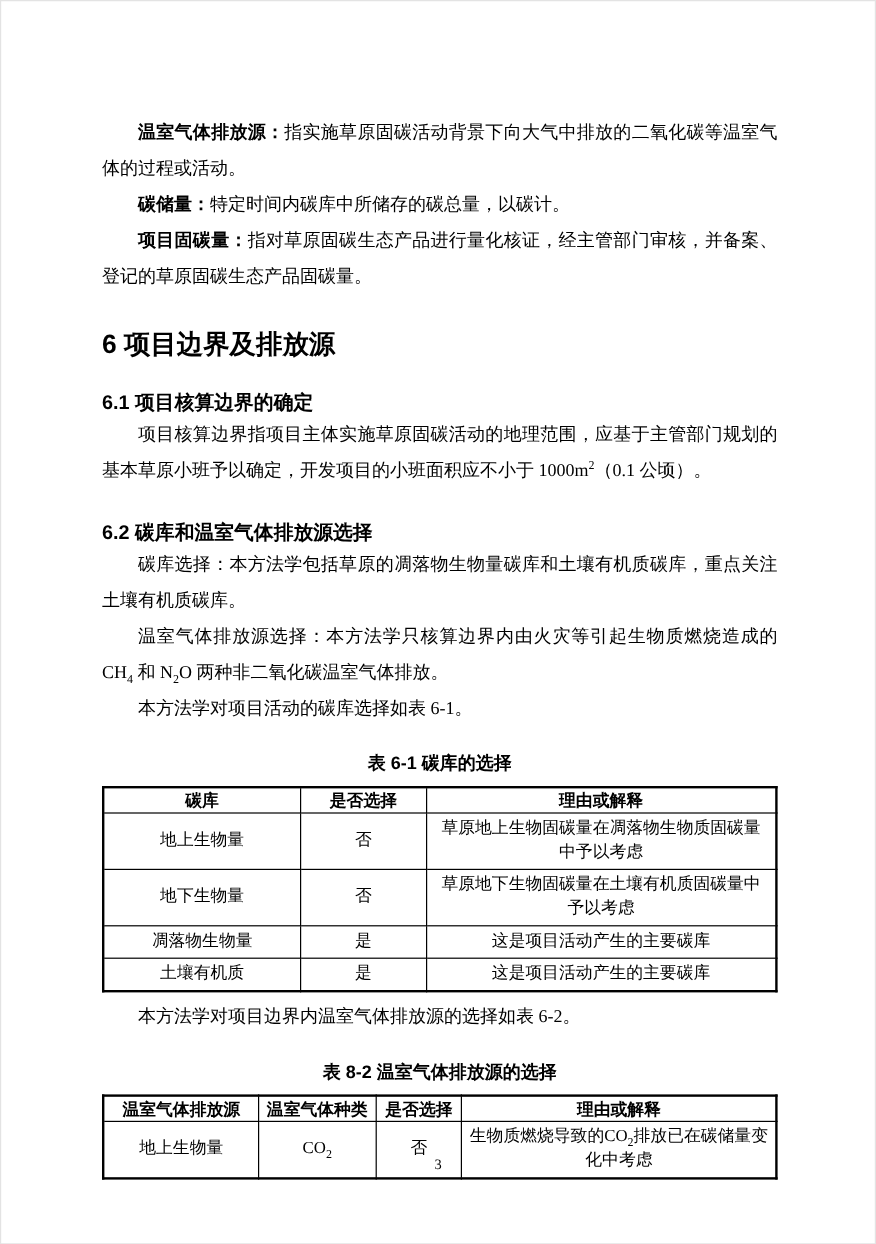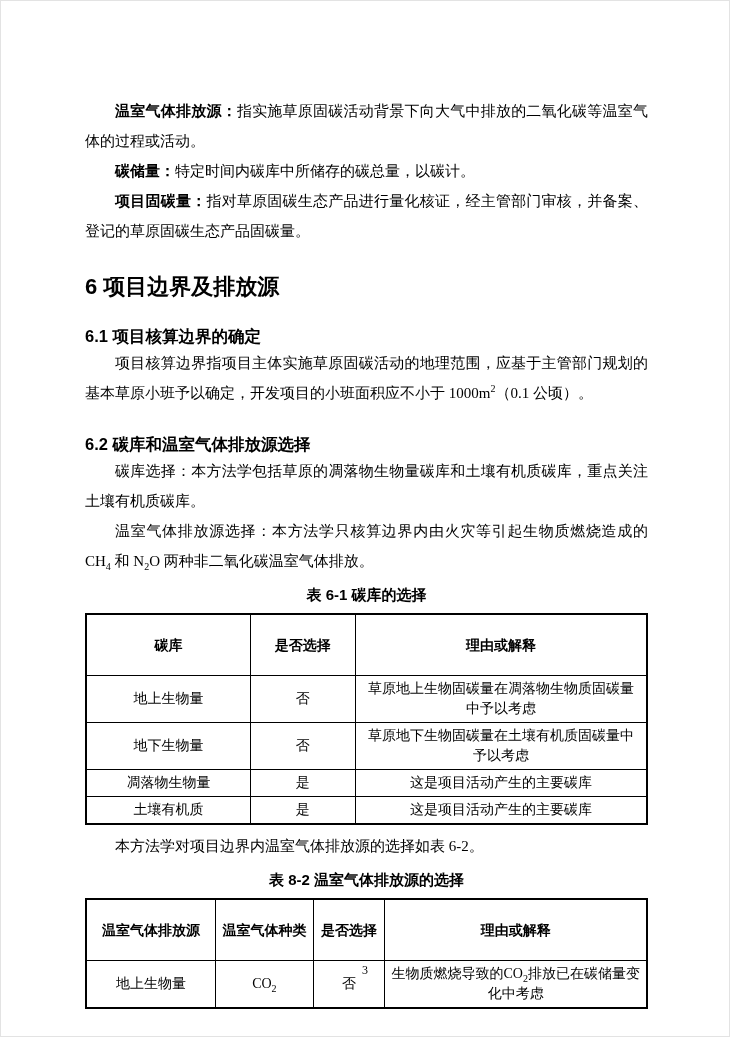--- a/index.html
+++ b/index.html
@@ -39,39 +39,39 @@
     font-size: 16.5px;
     line-height: 24px;
     font-weight: bold;
     font-family: "Liberation Sans", "DejaVu Sans", sans-serif;
   }
   .mt16 { margin-top: 16px; }
   .mt12 { margin-top: 12px; }
   sub { font-size: 10px; line-height: 0; }
   sup { font-size: 10px; line-height: 0; }
   .tbl-caption {
-    margin: 8px 0 7px 0;
+    margin: 20px 0 7px 0;
     font-size: 15px;
     line-height: 22px;
     font-weight: bold;
     font-family: "Liberation Sans", "DejaVu Sans", sans-serif;
     text-align: center;
   }
   table {
     width: 563px;
     border-collapse: collapse;
     table-layout: fixed;
     font-size: 14px;
   }
   table, th, td { border: 1px solid #000; }
   table { border-width: 2px; }
   th {
     font-family: "Liberation Sans", "DejaVu Sans", sans-serif;
     font-weight: bold;
-    padding: 20px 4px;
+    padding: 0 4px;
     line-height: 20px;
     text-align: center;
   }
   td {
     padding: 3px 6px;
     line-height: 20px;
     text-align: center;
     vertical-align: middle;
   }
   td.left { text-align: center; }
@@ -107,20 +107,21 @@
   <h2 class="subsec">6.1 项目核算边界的确定</h2>
 
   <p class="body-text mt16"><span>项目核算边界指项目主体实施草原固碳活动的地理范围，应基于主管部门规划的基本草原小班予以确定，开发项目的小班面积应不小于 1000m</span><sup>2</sup><span>（0.1 公顷）。</span></p>
 
   <h2 class="subsec">6.2 碳库和温室气体排放源选择</h2>
 
   <p class="body-text mt12">碳库选择：本方法学包括草原的凋落物生物量碳库和土壤有机质碳库，重点关注土壤有机质碳库。</p>
 
   <p class="body-text"><span>温室气体排放源选择：本方法学只核算边界内由火灾等引起生物质燃烧造成的CH</span><sub>4</sub><span> 和 N</span><sub>2</sub><span>O 两种非二氧化碳温室气体排放。</span></p>
 
+  <p class="body-text">本方法学对项目活动的碳库选择如表 6-1。</p>
 
   <div class="tbl-caption">表 6-1 碳库的选择</div>
 
   <table>
     <colgroup>
         <col class="t1-c1">
         <col class="t1-c2">
         <col class="t1-c3">
       </colgroup>
     <tbody>

